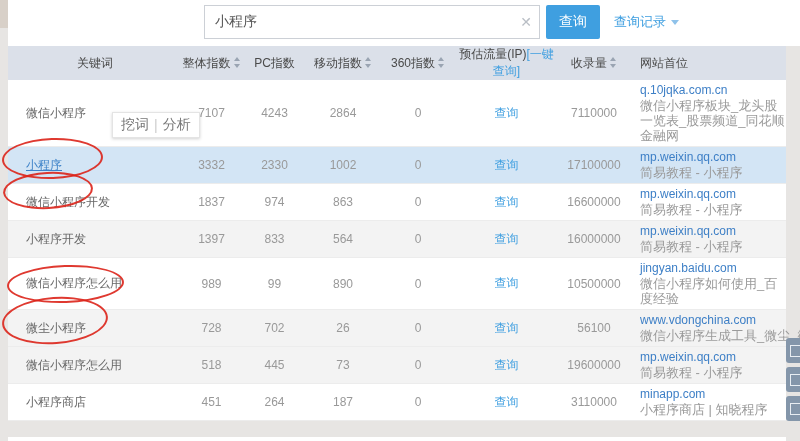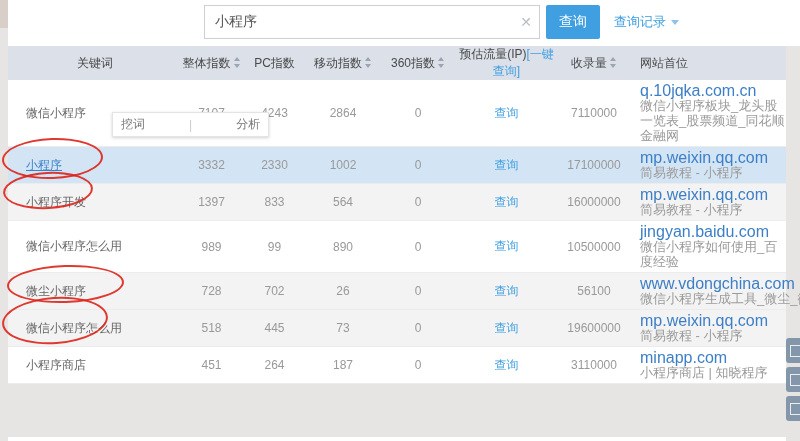--- a/index.html
+++ b/index.html
@@ -34,29 +34,29 @@
   tbody td { border-bottom:1px solid #ececec; vertical-align:middle; font-size:12px; height:32px; }
   tr.r-tall td { height:40px; }
   tr.even { background:#f3f3f3; }
   tr.hovered { background:#d3e5f5; }
   .c-kw { text-align:left; padding-left:18px; color:#666; }
   .kw-link { color:#3d82c8; text-decoration:underline; }
   .c-num { text-align:center; color:#999; }
   .c-link { text-align:center; }
   .c-link a { color:#3f9fe0; text-decoration:none; }
   .c-site { padding:3px 0 3px 7px; line-height:15px; }
-  .site-link { color:#3d7fc6; text-decoration:none; font-size:16px; display:block; }
+  .site-link { color:#3d7fc6; text-decoration:none; font-size:12px; display:block; }
   .desc { color:#9a9a9a; font-size:13px; }
   .desc.nowrap { white-space:nowrap; }
   .bottom-strip { position:absolute; left:8px; top:437px; width:778px; height:4px; background:#fff; }
 
   
   .tooltip { position:absolute; left:112px; top:112px; background:#fff; border:1px solid #e4e4e4;
-             box-shadow:0 1px 3px rgba(0,0,0,0.18); padding:3px 8px; font-size:12px; color:#777; z-index:5;
-             display:flex; align-items:center;gap:39px; }
+             box-shadow:0 1px 3px rgba(0,0,0,0.18); padding:3px 8px; font-size:14px; color:#777; z-index:5;
+             display:flex; align-items:center; }
   .tooltip a { color:#777; text-decoration:none; }
   .tooltip .divider { color:#ccc; margin:0 5px; }
 
   
   .circle { position:absolute; border:2px solid rgba(220,35,25,0.9); border-radius:50%; z-index:6; pointer-events:none; }
   .c1 { left:2px;  top:138px; width:101px; height:41px; transform:rotate(-2deg); }
   .c2 { left:3px;  top:172px; width:90px;  height:37px; transform:rotate(-3deg); }
   .c3 { left:7px;  top:265px; width:117px; height:38px; transform:rotate(-2deg); }
   .c4 { left:2px;  top:297px; width:106px; height:47px; transform:rotate(-4deg); }
 
@@ -131,20 +131,33 @@
           <td class="c-num">2330</td>
           <td class="c-num">1002</td>
           <td class="c-num">0</td>
           <td class="c-link"><a href="#">查询</a></td>
           <td class="c-num">17100000</td>
           <td class="c-site">
               <a href="#" class="site-link">mp.weixin.qq.com</a>
               <div class="desc">简易教程 - 小程序</div>
             </td>
         </tr>
+        <tr>
+          <td class="c-kw">微信小程序开发</td>
+          <td class="c-num">1837</td>
+          <td class="c-num">974</td>
+          <td class="c-num">863</td>
+          <td class="c-num">0</td>
+          <td class="c-link"><a href="#">查询</a></td>
+          <td class="c-num">16600000</td>
+          <td class="c-site">
+              <a href="#" class="site-link">mp.weixin.qq.com</a>
+              <div class="desc">简易教程 - 小程序</div>
+            </td>
+        </tr>
         <tr class="even">
           <td class="c-kw">小程序开发</td>
           <td class="c-num">1397</td>
           <td class="c-num">833</td>
           <td class="c-num">564</td>
           <td class="c-num">0</td>
           <td class="c-link"><a href="#">查询</a></td>
           <td class="c-num">16000000</td>
           <td class="c-site">
               <a href="#" class="site-link">mp.weixin.qq.com</a>

